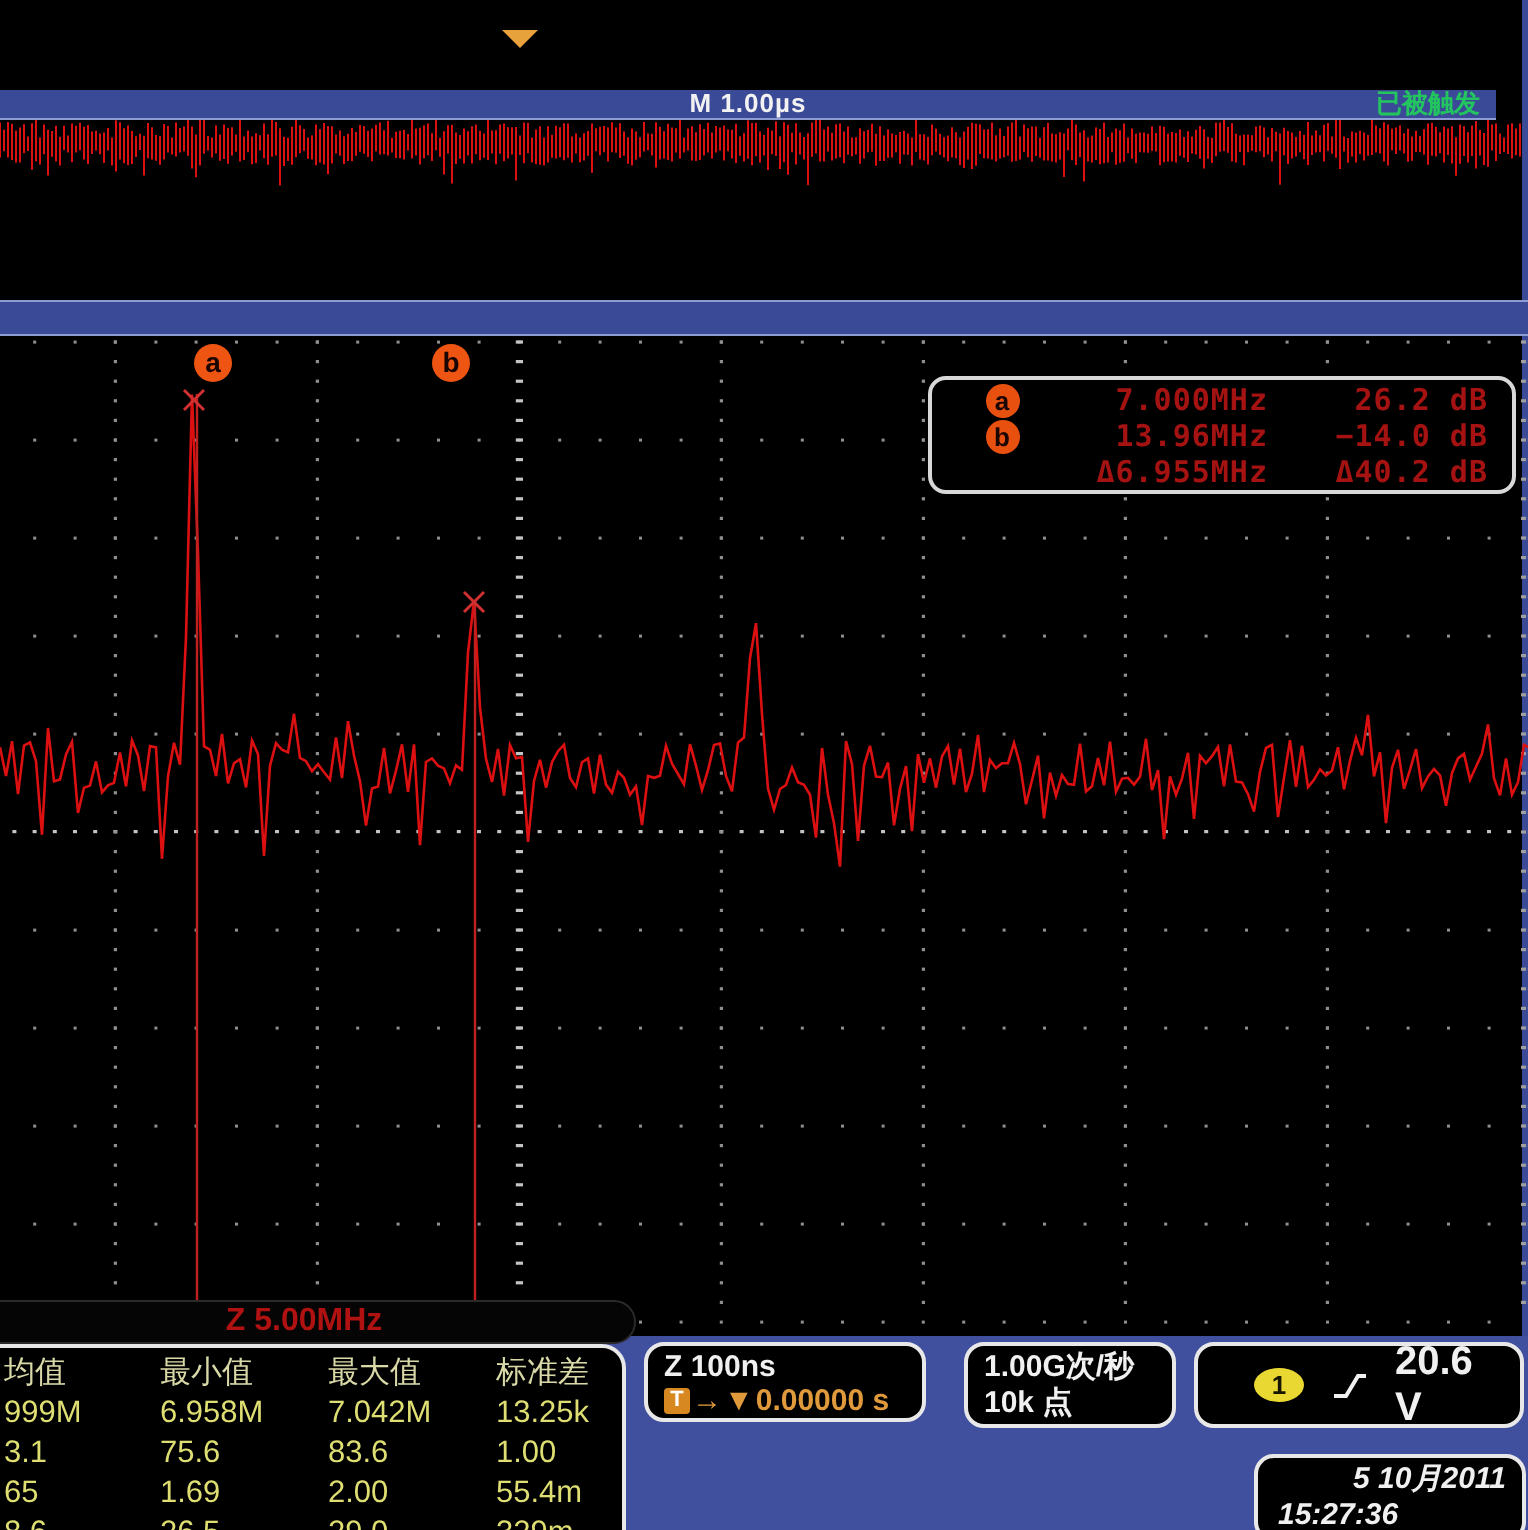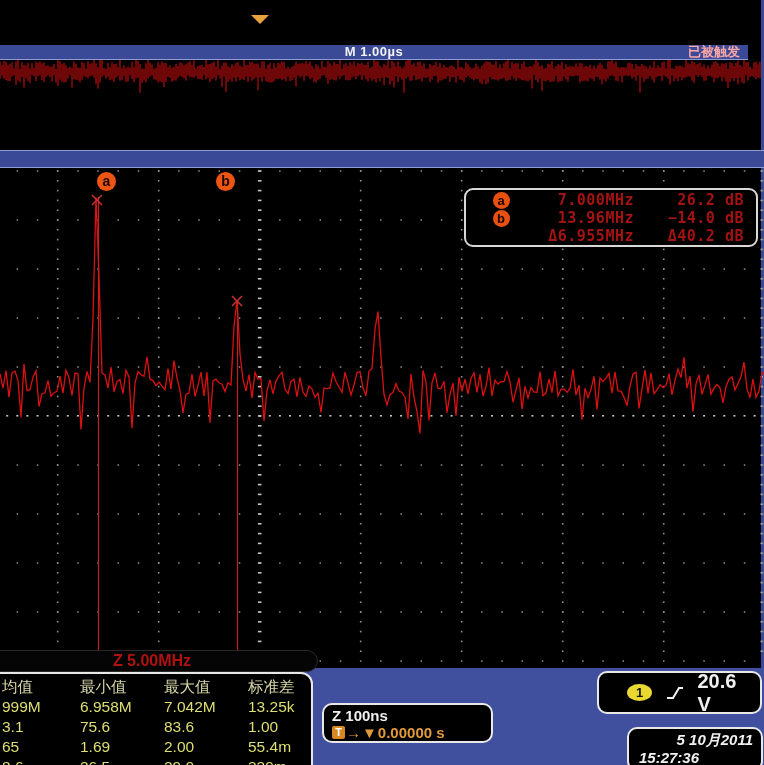--- a/index.html
+++ b/index.html
@@ -3,21 +3,21 @@
 <meta charset="utf-8">
 <style>
   html,body{margin:0;padding:0;background:#000;}
   #screen{position:relative;width:764px;height:765px;background:#000;overflow:hidden;
           font-family:"Liberation Sans","DejaVu Sans",sans-serif;}
   
   #title-bar{position:absolute;left:0;top:0;width:748px;height:14px;background:#3b4a96;
              border-bottom:1px solid #8e9cd4;z-index:5;margin-top:45px;}
   #tb-timebase{position:absolute;left:0;right:0;top:0;text-align:center;color:#f2f2f2;
                font-size:13px;font-weight:bold;line-height:14px;letter-spacing:.5px;}
-  #tb-trig{position:absolute;right:8px;top:0;color:#fca5a5;font-size:13px;font-weight:bold;line-height:14px;}
+  #tb-trig{position:absolute;right:8px;top:0;color:#22c55e;font-size:13px;font-weight:bold;line-height:14px;}
   
   #trig-tri{position:absolute;left:251px;top:15px;width:0;height:0;z-index:6;
             border-left:9px solid transparent;border-right:9px solid transparent;border-top:9px solid #e8a23c;}
   
   #divider{position:absolute;left:0;top:150px;width:764px;height:18px;background:#3b4a96;
            border-top:1px solid #8e9cd4;border-bottom:1px solid #8e9cd4;box-sizing:border-box;z-index:2;}
   
   #edge-right{position:absolute;right:0;top:0;width:3px;height:765px;background:#3b4a96;z-index:1;}
   
   #bottom-strip{position:absolute;left:0;top:668px;width:764px;height:97px;background:#41509e;z-index:2;}
@@ -44,21 +44,21 @@
   #stats-box{position:absolute;left:-14px;top:672px;width:327px;height:118px;background:#000;
              border:2px solid #e8e8e8;border-radius:12px;box-sizing:border-box;z-index:3;overflow:hidden;}
   .stats-row{display:grid;grid-template-columns:78px 84px 84px 78px;padding-left:14px;height:20px;}
   .stats-row div{font-size:15.5px;font-weight:normal;line-height:20px;white-space:nowrap;}
   .stats-row.hdr div{color:#d9d9a8;}
   .stats-row.val div{color:#dede72;}
   #stats-box{padding-top:3px;}
   
   .status-box{position:absolute;background:#000;border:2px solid #e8e8e8;border-radius:10px;
               box-sizing:border-box;z-index:4;color:#f0f0f0;font-weight:bold;}
-  #zbox{left:322px;top:671px;width:171px;height:40px;padding:2px 8px;margin-top:32px;}
+  #zbox{left:322px;top:671px;width:141px;height:40px;padding:2px 8px;}
   #zbox .l1{font-size:15px;line-height:17px;color:#f0f0f0;}
   #zbox .l2{font-size:15px;line-height:17px;color:#e09a3c;display:flex;align-items:center;gap:1px;}
   #zbox .t-icon{display:inline-block;width:13px;height:13px;background:#d88820;border-radius:2px;
                 color:#fff;font-size:11px;line-height:13px;text-align:center;font-weight:bold;}
   #ratebox{left:482px;top:671px;width:106px;height:43px;padding:2px 8px;}
   #ratebox div{font-size:15px;line-height:18px;}
   #chbox{left:597px;top:671px;width:165px;height:43px;display:flex;align-items:center;gap:14px;padding:0 12px 0 28px;}
   #ch-badge{width:25px;height:17px;border-radius:50%;background:#ead832;color:#151500;
             font-size:13px;font-weight:bold;text-align:center;line-height:17px;flex:0 0 auto;}
   #ch-level{font-size:20px;}
@@ -1047,20 +1047,24 @@
 
   <div id="zbox" class="status-box">
     <div class="l1">Z 100ns</div>
     <div class="l2">
       <span class="t-icon">T</span>
         <span>→</span>
         <span>▼</span>
         <span>0.00000 s</span>
     </div>
   </div>
+  <div id="ratebox" class="status-box">
+    <div>1.00G次/秒</div>
+    <div>10k 点</div>
+  </div>
   <div id="chbox" class="status-box">
     <span id="ch-badge">1</span>
     <svg width="20" height="16">
       <polyline points="1,13 7,13 13,3 19,3" fill="none" stroke="#f0f0f0" stroke-width="2"></polyline>
     </svg>
     <span id="ch-level">20.6 V</span>
   </div>
   <div id="datebox" class="status-box">
     <div>5 10月2011</div>
     <div class="time">15:27:36</div>

